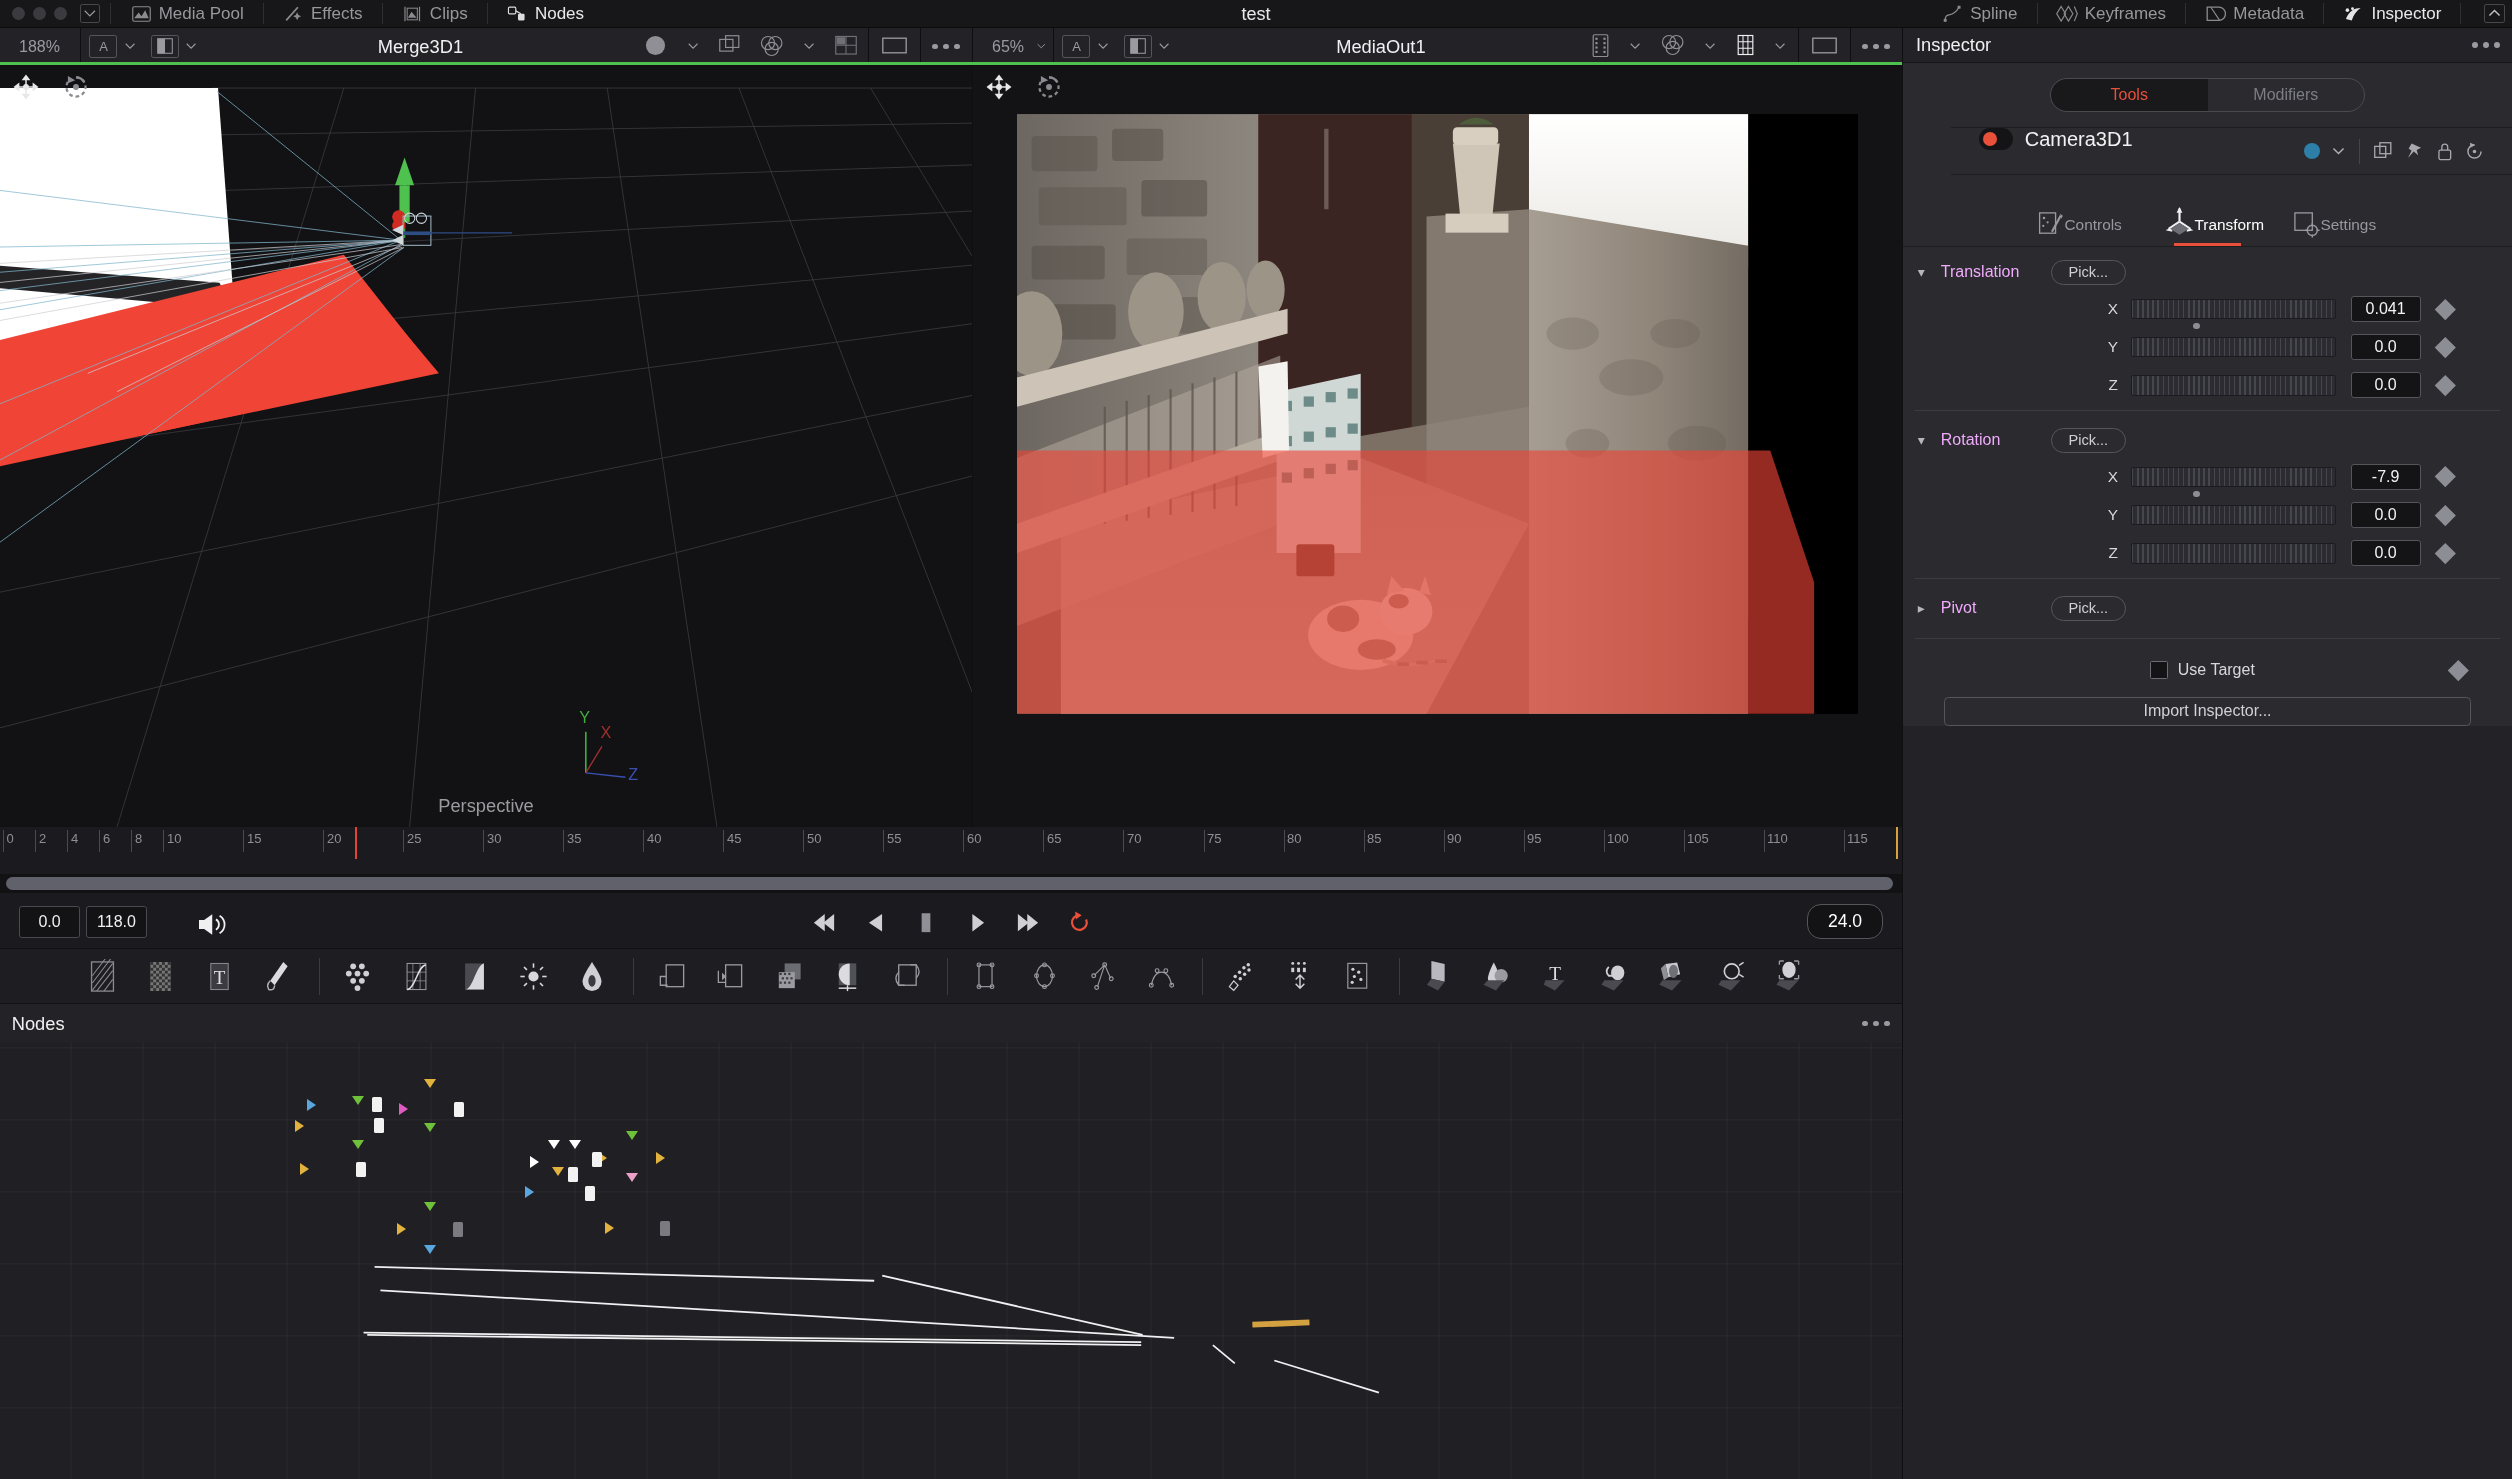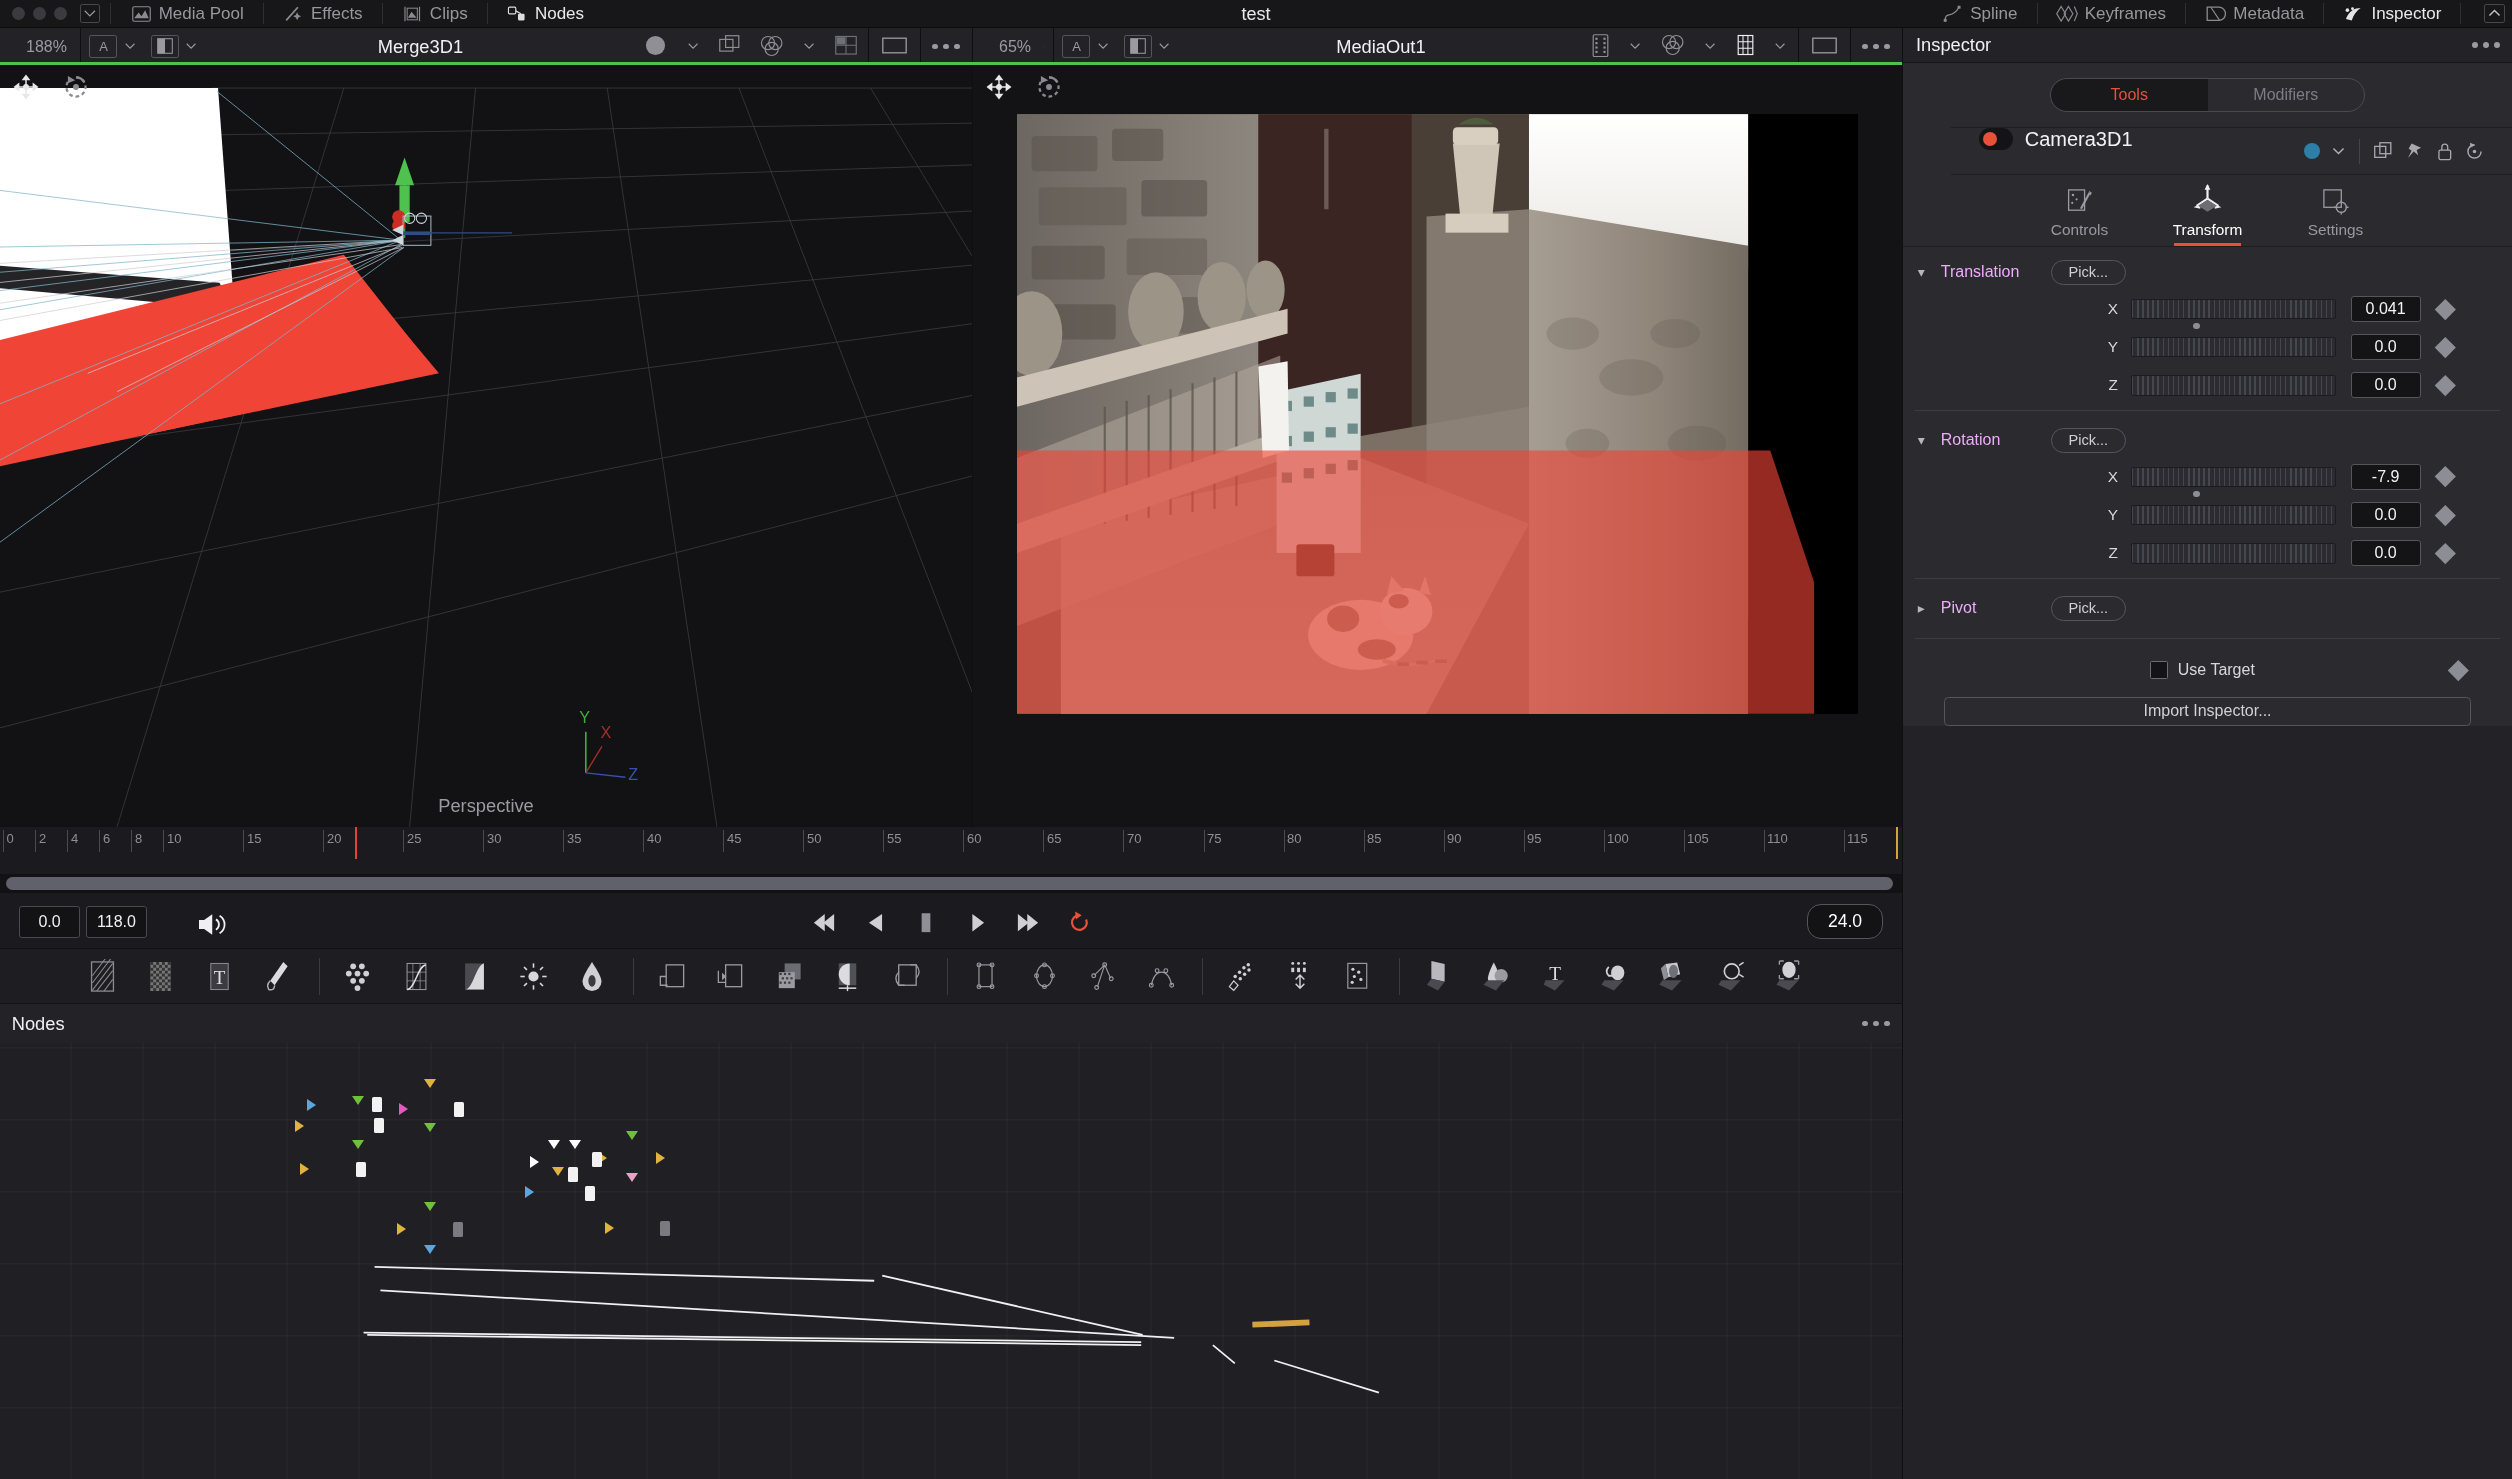--- a/index.html
+++ b/index.html
@@ -38,21 +38,21 @@
 
   
   .leftcol { position:absolute; left:0; top:28px; width:1902px; height:1451px; background:#1b1b1f; }
 
   
   .viewhdr { position:absolute; top:0; left:0; width:1902px; height:38px; display:flex; }
   .vh { height:38px; display:flex; align-items:center; background:#232327;
         border-bottom:0.7px solid #0f0f11; position:relative; }
   .vh.left  { width:973px; border-right:0.7px solid #0f0f11; }
   .vh.right { width:929px; }
-  .vh .zoom { width:80px; padding-left:26px; color:#9a9aa0; font-size:16px; display:flex; align-items:center; gap:5.9px; }
+  .vh .zoom { width:80px; padding-left:19px; color:#9a9aa0; font-size:16px; display:flex; align-items:center; gap:5.9px; }
   .vsep { width:0.7px; height:38px; background:#0f0f11; }
   .vbox { width:28px; height:23.4px; border:0.7px solid #55555c; border-radius:2.2px;
           display:flex; align-items:center; justify-content:center; color:#9a9aa0; font-size:13px; margin-left:8.8px; }
   .chev { margin:0 7.3px; }
   .vh .vtitle { flex:1; text-align:center; color:#f0f0f2; font-size:18.3px; }
   .vicons { display:flex; align-items:center; gap:7.3px; padding-right:5.9px; }
   .vicons .pad { padding:0 5.9px; }
   .dots { display:flex; gap:5.1px; padding:0 11.7px; }
   .dots i { width:5.9px;height:5.9px;border-radius:50%;background:#9a9aa0; display:block;}
 
@@ -142,21 +142,21 @@
              border-bottom:0.7px solid #1e1e22; border-top:0.7px solid #1e1e22;margin-left:48px; }
   .enpill { width:34px; height:22px; background:#141417; border-radius:11px;
             display:flex; align-items:center; padding-left:3.7px; }
   .enpill i { width:14.6px;height:14.6px;border-radius:50%;background:#e8503a; display:block; }
   .nodename { margin-left:11.7px; font-size:20px; color:#f2f2f4; }
   .nr-right { margin-left:auto; display:flex; align-items:center; gap:11.7px; }
   .bluedot { width:16px;height:16px;border-radius:50%;background:#2e7fa8; }
   .vline { width:0.7px;height:25px;background:#44444a; margin:0 2.9px; }
   .tabs3 { height:72px; display:flex; align-items:flex-end; justify-content:center; gap:40px;
            border-bottom:0.7px solid #1e1e22; background:#2a2a2f; }
-  .t3 { width:88px; display:flex; flex-direction:column; align-items:center; position:relative; padding-bottom:7.3px; }
+  .t3 { width:88px; display:flex; flex-direction:row; align-items:center; position:relative; padding-bottom:7.3px; }
   .t3 .ic { height:32px; display:flex; align-items:flex-end; }
   .t3 .lb { font-size:15.4px; color:#98989e; margin-top:4.4px; }
   .t3.active .lb { color:#fff; }
   .t3.active::after { content:""; position:absolute; bottom:0; left:10.2px; right:10.2px; height:2.9px; background:#e8503a; }
 
   .params { padding-top:4.4px; }
   .prow { display:flex; align-items:center; height:31px; }
   .sect { display:flex; align-items:center; height:42px; padding-left:8.8px; }
   .caret { width:19px; color:#b6b6bc; font-size:14px; display:flex; justify-content:center; }
   .sect .nm { font-size:16px; color:#f0abfc; margin-left:10px; width:110px; }

